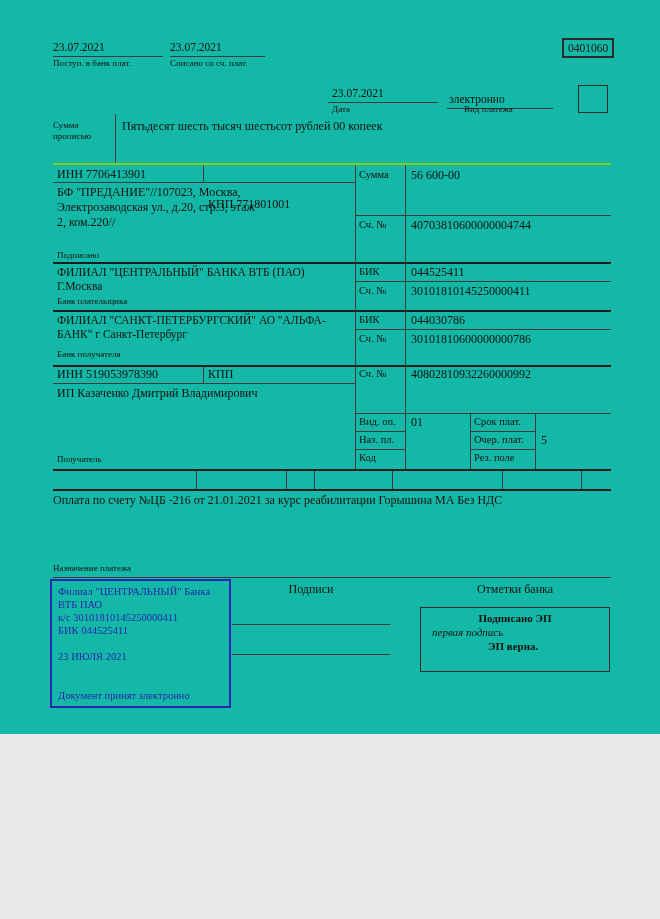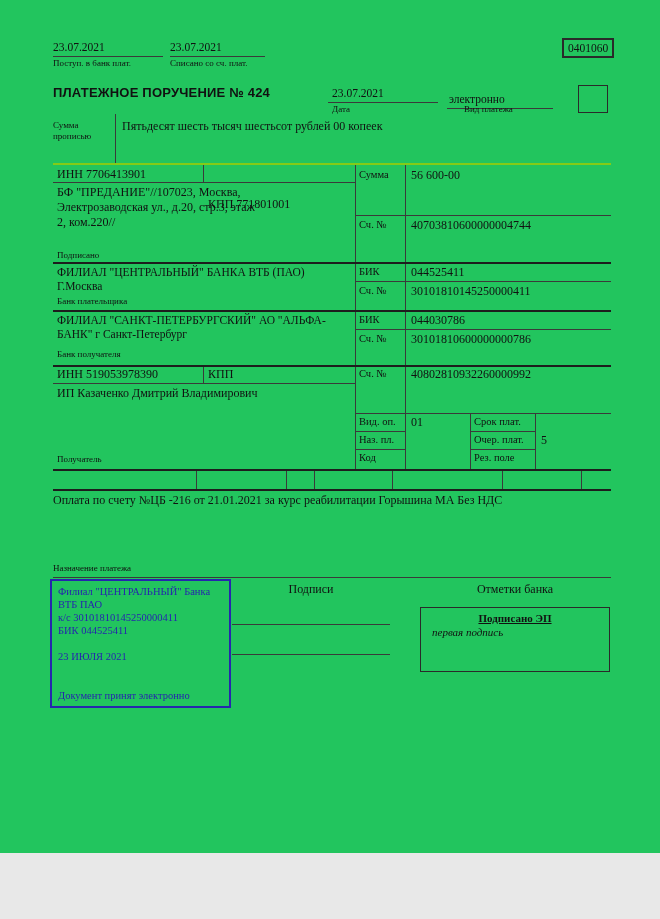--- a/index.html
+++ b/index.html
@@ -1,20 +1,20 @@
 <!DOCTYPE html>
 <html style="--stamp-color: #2626ae;"><head>
 <meta charset="utf-8">
 <style>
   :root { --stamp-color: #2626ae; --ink: #111; --line: #3a3a3a; }
   * { margin: 0; padding: 0; box-sizing: border-box; }
   html, body { background: #e8e8e8; }
   .page {
-    position: relative; width: 660px; height: 853px;
-    background: #22c55e; color: var(--ink);
+    position: relative; width: 660px; height: 734px;
+    background: #14b8a6; color: var(--ink);
     font-family: "Liberation Serif", serif;
     overflow: hidden;
   }
   .abs { position: absolute; }
   .t12 { font-size: 12px; line-height: 15px; }
   .t115 { font-size: 11.5px; line-height: 14px; }
   .lbl { font-size: 9px; line-height: 11px; }
   .clbl { font-size: 10.5px; line-height: 14px; }
   .pre { white-space: pre-line; }
   .uline { border-bottom: 1px solid var(--line); padding-bottom: 2px; }
@@ -46,37 +46,36 @@
     padding: 4px 6px; font-size: 10.5px; line-height: 13px;
   }
   .stamp .date { margin-top: 13px; }
   .stamp .status { position: absolute; left: 6px; bottom: 4px; }
   .marksbox {
     left: 420px; top: 607px; width: 190px; height: 65px;
     border: 1px solid #2a2a2a; padding: 3px 7px;
     font-size: 11px; line-height: 14px;
   }
   .center { text-align: center; }
-  .b { font-weight: bold; text-decoration: underline; }
+  .b { font-weight: bold; }
   .i { font-style: italic; }
 </style>
 </head>
 <body>
 
 <div class="page">
 
   <div class="abs t115 uline" style="left:53px; top:40px; width:110px;">23.07.2021</div>
   <div class="abs lbl" style="left:53px; top:58px;">Поступ. в банк плат.</div>
 
   <div class="abs t115 uline" style="left:170px; top:40px; width:95px;">23.07.2021</div>
   <div class="abs lbl" style="left:170px; top:58px;">Списано со сч. плат.</div>
 
   <div class="abs codebox" style="left:562px; top:38px;">0401060</div>
 
-  <div class="abs title" style="left:53px; top:85px;">ПЛАТЕЖНОЕ ПОРУЧЕНИЕ № 424</div>
 
   <div class="abs t115 uline" style="left:328px; top:86px; width:110px; padding-left:4px;">23.07.2021</div>
   <div class="abs lbl" style="left:332px; top:104px;">Дата</div>
 
   <div class="abs t115 uline" style="left:447px; top:92px; width:106px; padding-left:2px;">электронно</div>
   <div class="abs lbl" style="left:448px; top:104px;margin-left:16px;">Вид платежа</div>
 
   <div class="abs smallbox" style="left:578px; top:85px;"></div>
 
   <div class="abs lbl" style="left:53px; top:120px; width:56px;">Сумма прописью</div>
@@ -179,15 +178,16 @@
   </div>
 
   <div class="abs t12 center" style="left:232px; top:582px; width:158px;">Подписи</div>
   <div class="abs hline" style="left:232px; top:624px; width:158px;"></div>
   <div class="abs hline" style="left:232px; top:654px; width:158px;"></div>
 
   <div class="abs t12 center" style="left:420px; top:582px; width:190px;">Отметки банка</div>
   <div class="abs marksbox">
     <div class="b center">Подписано ЭП</div>
     <div class="i" style="padding-left:4px;">первая подпись</div>
+    <div class="b" style="padding-left:60px;">ЭП верна.</div>
   </div>
 
 </div>
 
 </body></html>

